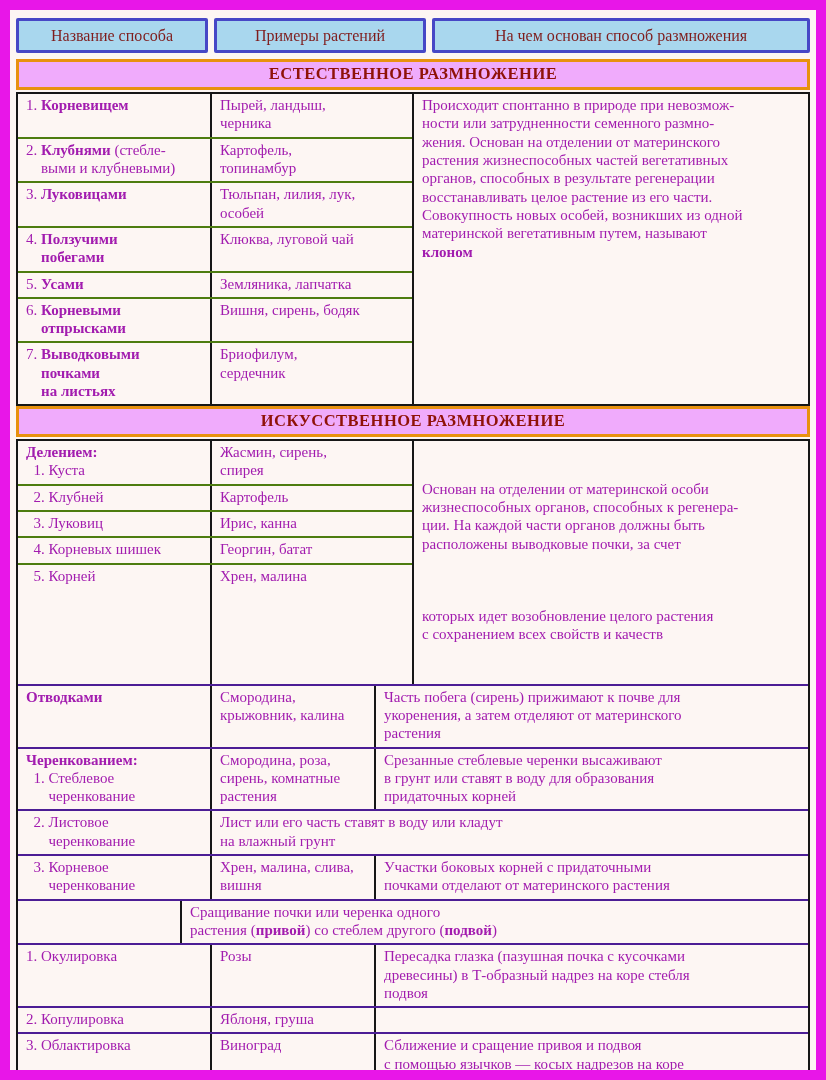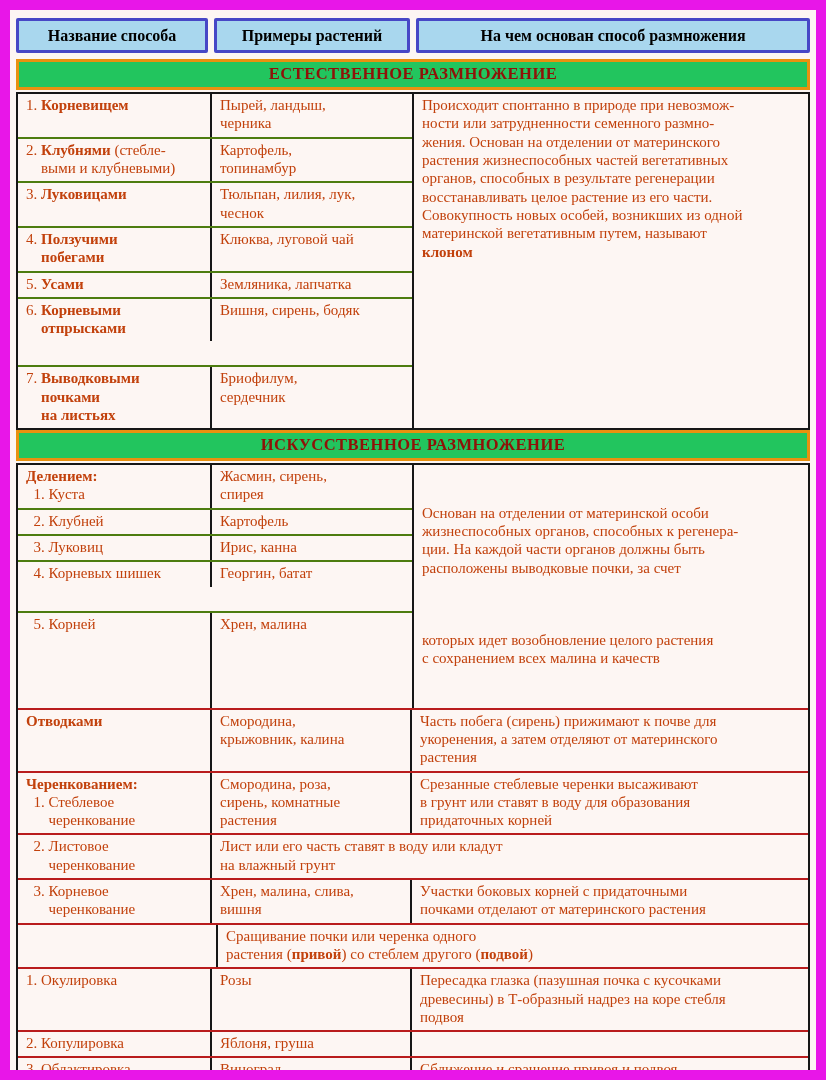--- a/index.html
+++ b/index.html
@@ -7,48 +7,48 @@
   .frame {
     width:826px; height:1080px; box-sizing:border-box;
     border:10px solid #e816e8;
     background:#fdf6f3;
     padding:5px 6px;
     overflow:hidden;
   }
   .header-row { display:flex; gap:6px; margin:3px 0 6px; }
   .hbox {
     background:#a9d7ee; border:3px solid #4747c6; border-radius:2px;
-    color:#000000; font-weight:bold; text-align:center;
+    color:#7f1d1d; font-weight:normal; text-align:center;
     font-size:16px; line-height:1.15; padding:6px 4px 5px; box-sizing:border-box;
   }
-  .hbox1 { width:192px; } .hbox2 { width:196px; } .hbox3 { flex:1; }
+  .hbox1 { width:192px; } .hbox2 { width:212px; } .hbox3 { flex:1; }
   .banner {
-    background:#22c55e; border:3px solid #e8910f;
+    background:#f0abfc; border:3px solid #e8910f;
     color:#8f1208; font-weight:bold; text-align:center;
     font-size:16.5px; line-height:1.2; padding:2px 16px 3px; margin:2px 0;
     letter-spacing:0.5px;
   }
   .tbl { border:2px solid #161616; background:transparent; }
   .tbl + .banner { margin-top:0; }
   .split { display:flex; align-items:stretch; }
   .left-part { width:394px; flex:none; border-right:2px solid #161616;
                display:flex; flex-direction:column; }
   .lrow { display:flex; }
   .lrow + .lrow { border-top:2px solid #4d7c0f; }
-  .lrow:last-child { flex:1;margin-top:24px; }
+  .lrow:last-child { flex:1; }
   .cell {
     box-sizing:border-box; padding:2px 6px 4px 8px;
-    font-size:15px; line-height:1.22; color:#c2410c;
+    font-size:15px; line-height:1.22; color:#a21caf;
     white-space:pre-wrap;
   }
   .cname { width:194px; flex:none; border-right:2px solid #161616; }
   .cex  { flex:1; }
   .cdesc { flex:1; }
-  .row3 { display:flex; border-top:2px solid #b91c1c; }
-  .row3 .cex { width:200px; flex:none; border-right:2px solid #161616; }
+  .row3 { display:flex; border-top:2px solid #4c1d95; }
+  .row3 .cex { width:164px; flex:none; border-right:2px solid #161616; }
   .b { font-weight:bold; }
   .para { white-space:pre-wrap; }
   .para.second { margin-top:17px; }
 </style>
 </head>
 <body>
 
 <div class="frame">
 
   <div class="header-row">
@@ -68,21 +68,21 @@
       </div>
       <div class="lrow">
         <div class="cell cname"><span>2. </span><span class="b">Клубнями</span><span> (стебле-
     выми и клубневыми)</span></div>
         <div class="cell cex">Картофель,
 топинамбур</div>
       </div>
       <div class="lrow">
         <div class="cell cname"><span>3. </span><span class="b">Луковицами</span></div>
         <div class="cell cex">Тюльпан, лилия, лук,
-чеснок</div>
+особей</div>
       </div>
       <div class="lrow">
         <div class="cell cname"><span>4. </span><span class="b">Ползучими
     побегами</span></div>
         <div class="cell cex">Клюква, луговой чай</div>
       </div>
       <div class="lrow">
         <div class="cell cname"><span>5. </span><span class="b">Усами</span></div>
         <div class="cell cex">Земляника, лапчатка</div>
       </div>
@@ -138,21 +138,21 @@
           <div class="cell cname"><span>  5. Корней</span></div>
           <div class="cell cex">Хрен, малина</div>
         </div>
       </div>
       <div class="cell cdesc">
         <div class="para">Основан на отделении от материнской особи
 жизнеспособных органов, способных к регенера-
 ции. На каждой части органов должны быть
 расположены выводковые почки, за счет</div>
         <div class="para second">которых идет возобновление целого растения
-с сохранением всех малина и качеств</div>
+с сохранением всех свойств и качеств</div>
       </div>
     </div>
 
     <div class="row3">
       <div class="cell cname"><span class="b">Отводками</span></div>
       <div class="cell cex">Смородина,
 крыжовник, калина</div>
       <div class="cell cdesc"><span>Часть побега (сирень) прижимают к почве для
 укоренения, а затем отделяют от материнского
 растения</span></div>

